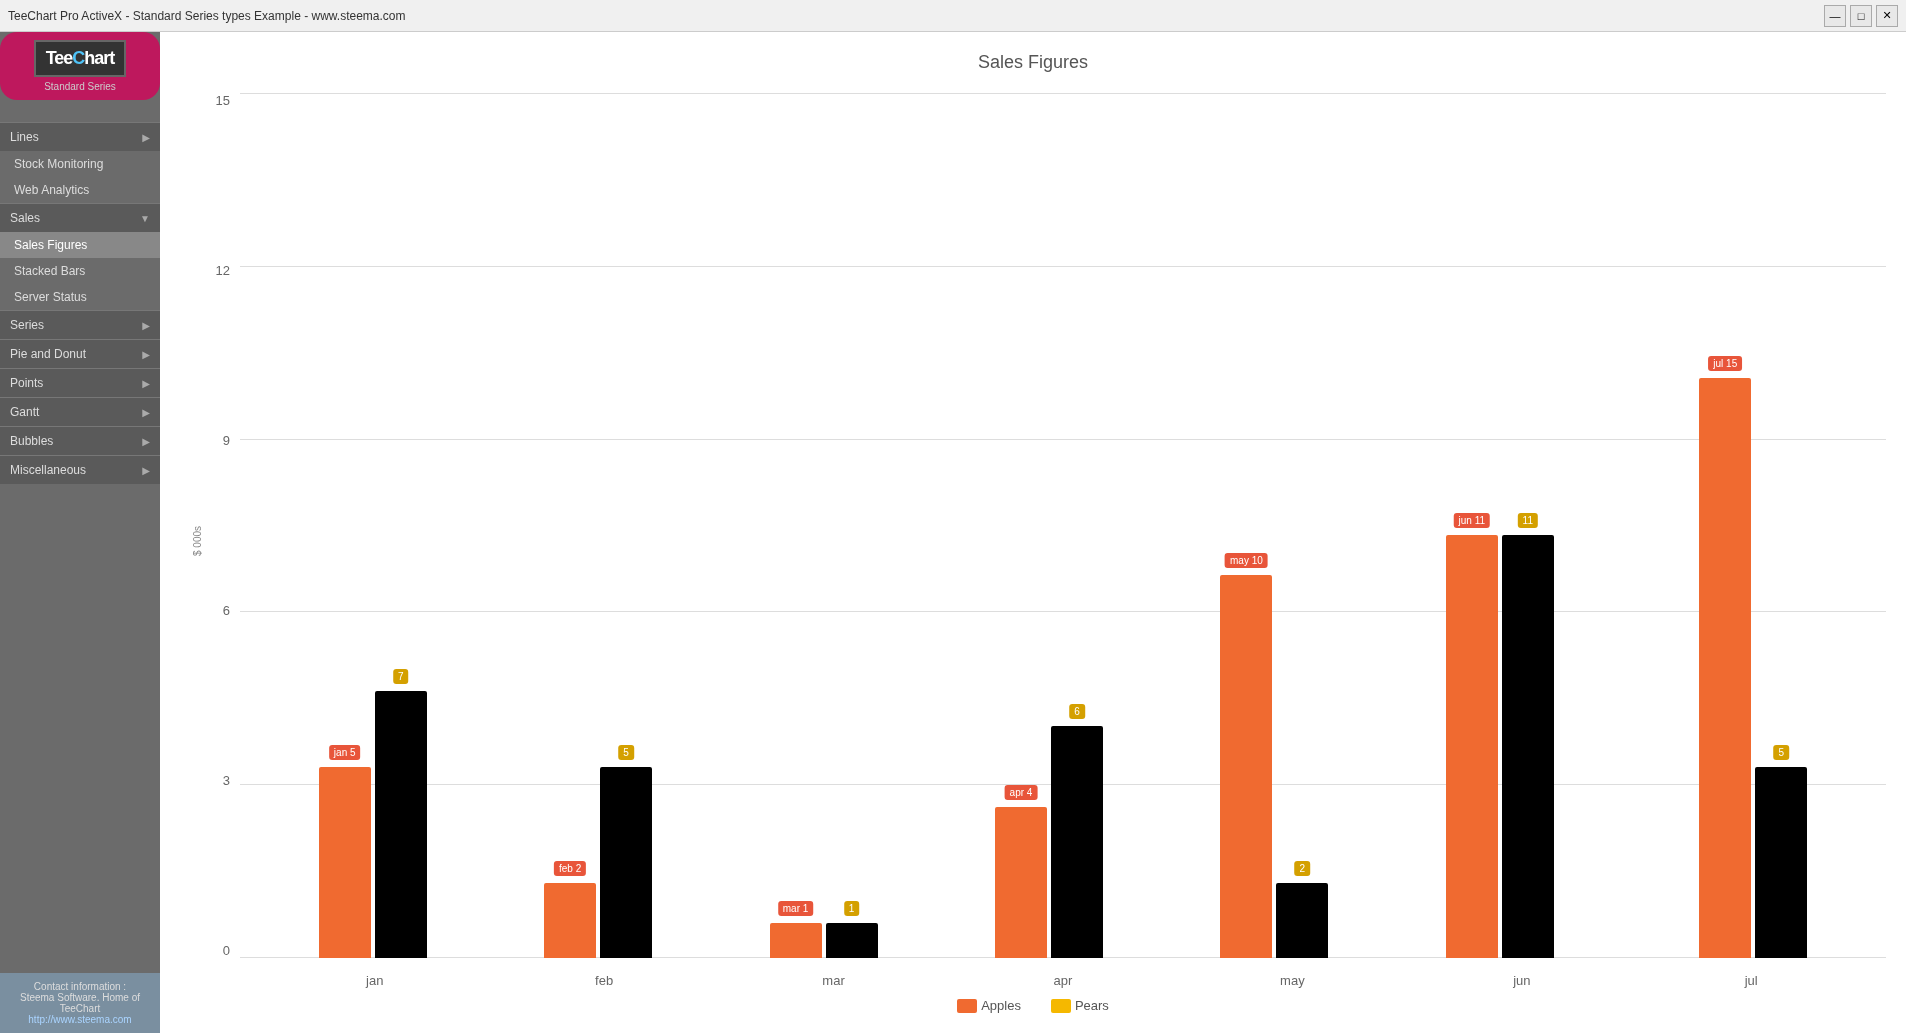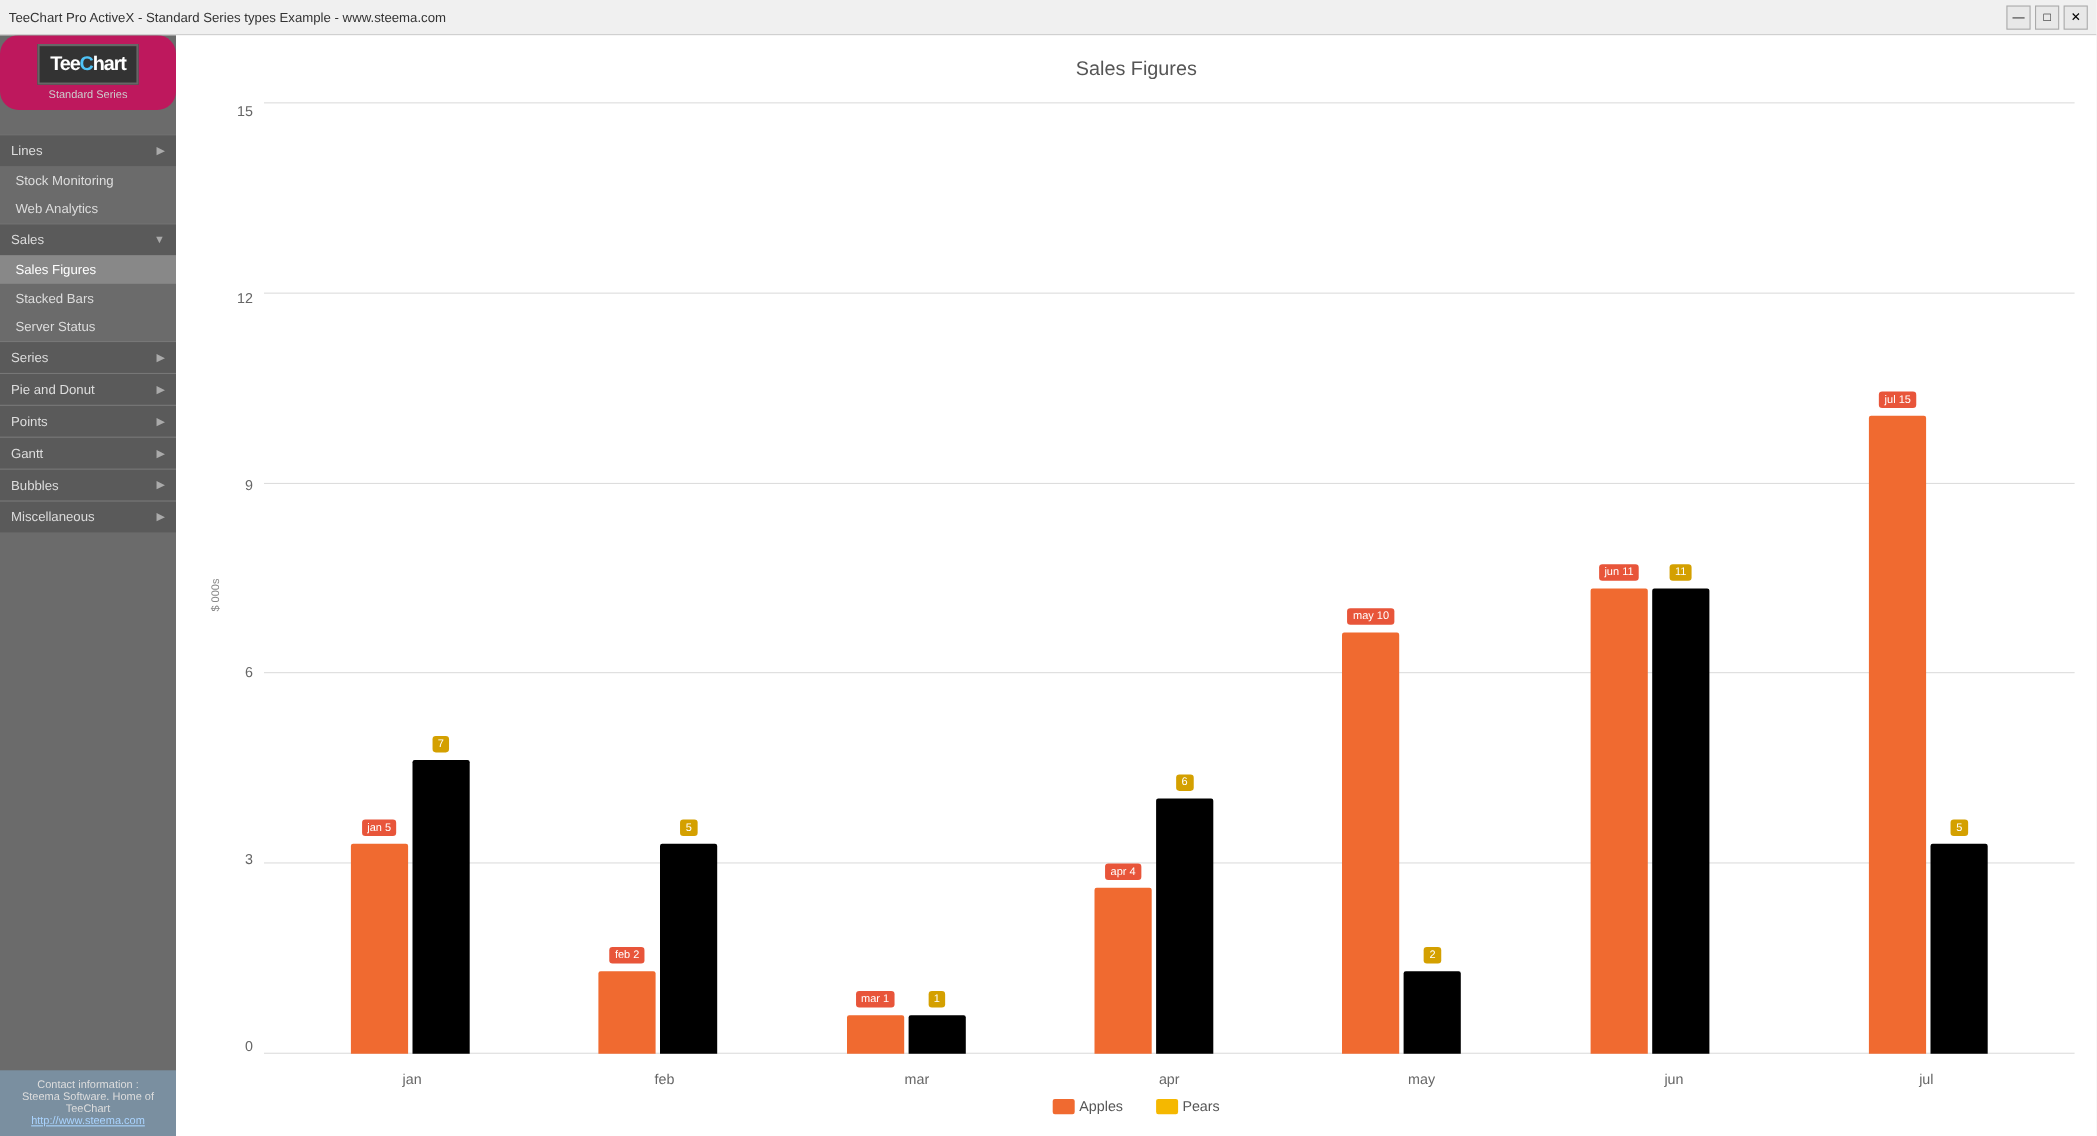--- a/index.html
+++ b/index.html
@@ -89,21 +89,21 @@
     }
     .sidebar-item.active { background: #888; color: white; }
 
     .sidebar-footer {
       background: #7a8fa0;
       padding: 8px;
       font-size: 10px;
       color: #ddd;
       text-align: center;
     }
-    .sidebar-footer a { color: #aad4ff; text-decoration: underline; }
+    .sidebar-footer a { color: #aad4ff; }
 
     
     .chart-area {
       flex: 1;
       background: white;
       display: flex;
       flex-direction: column;
       padding: 20px;
       position: relative;
     }

